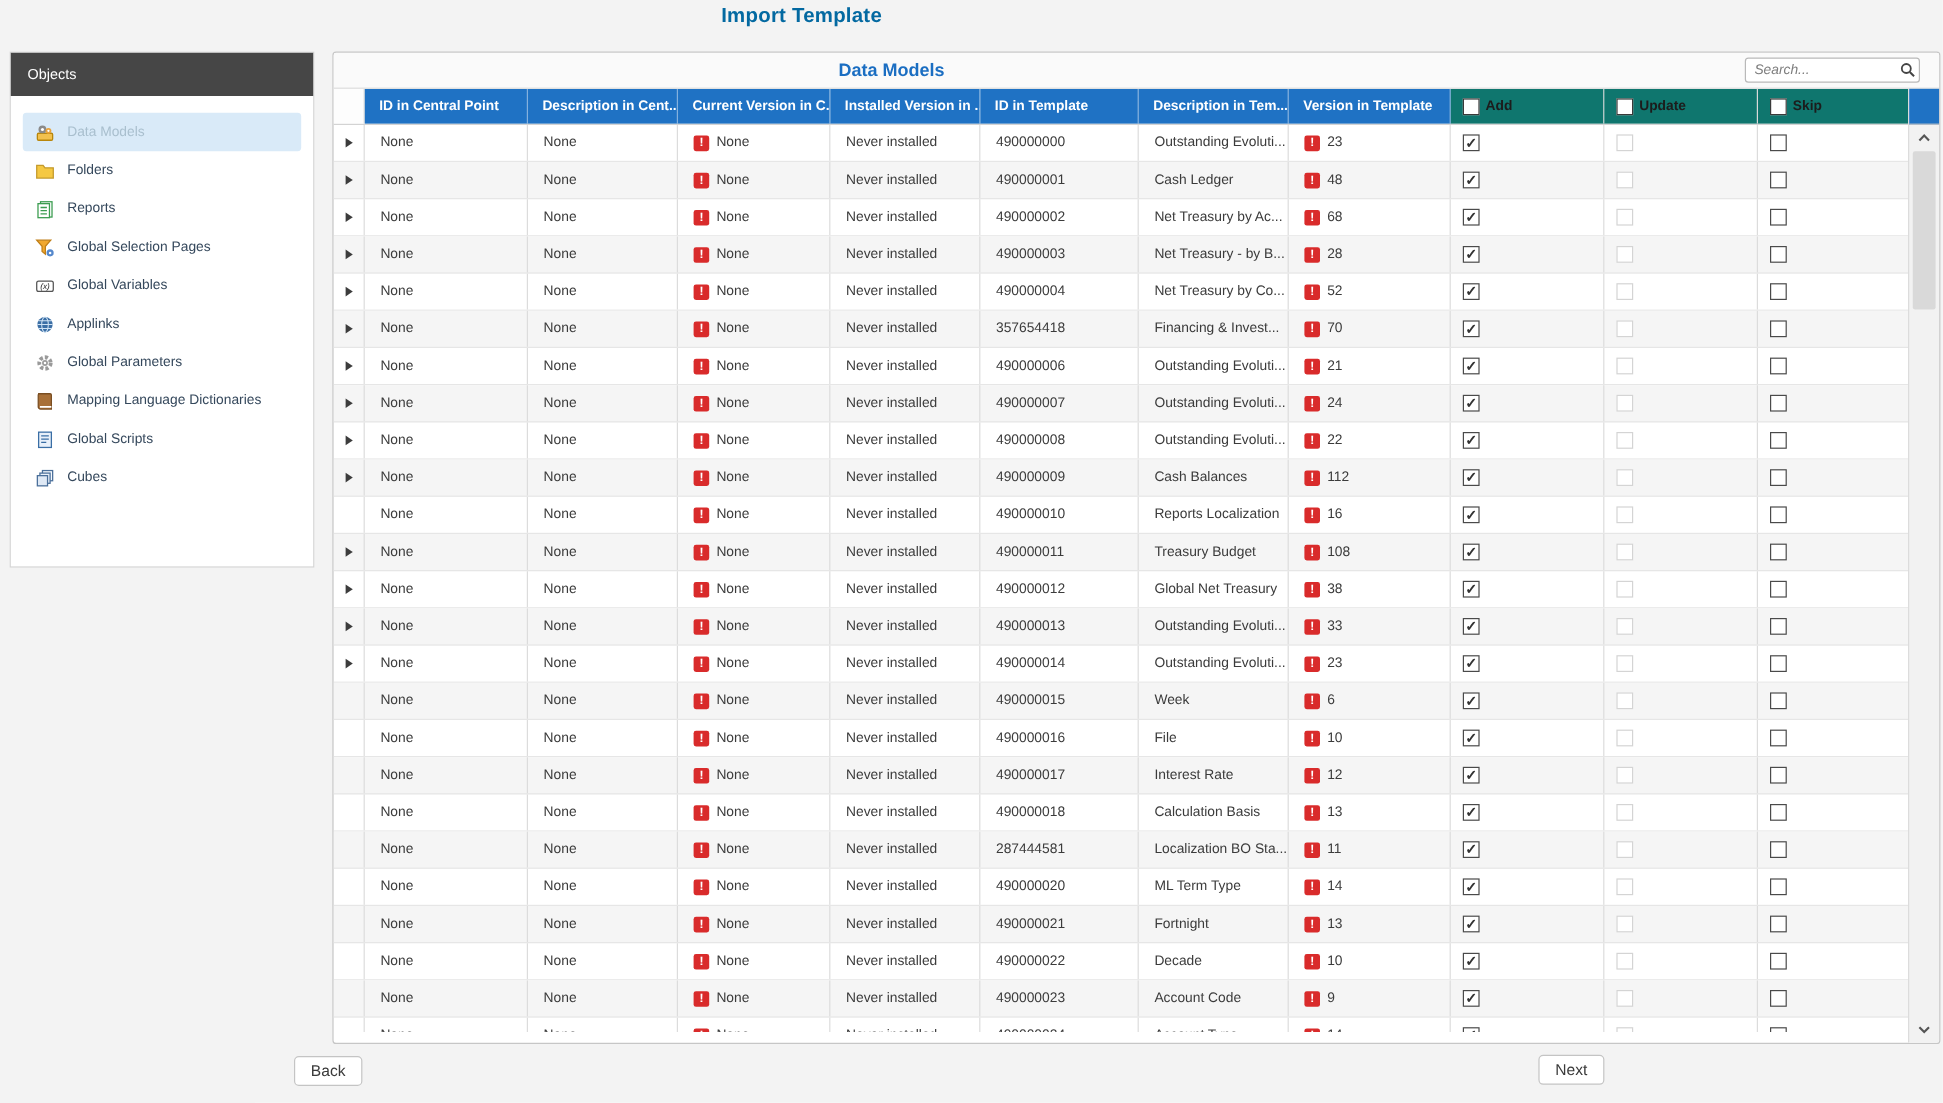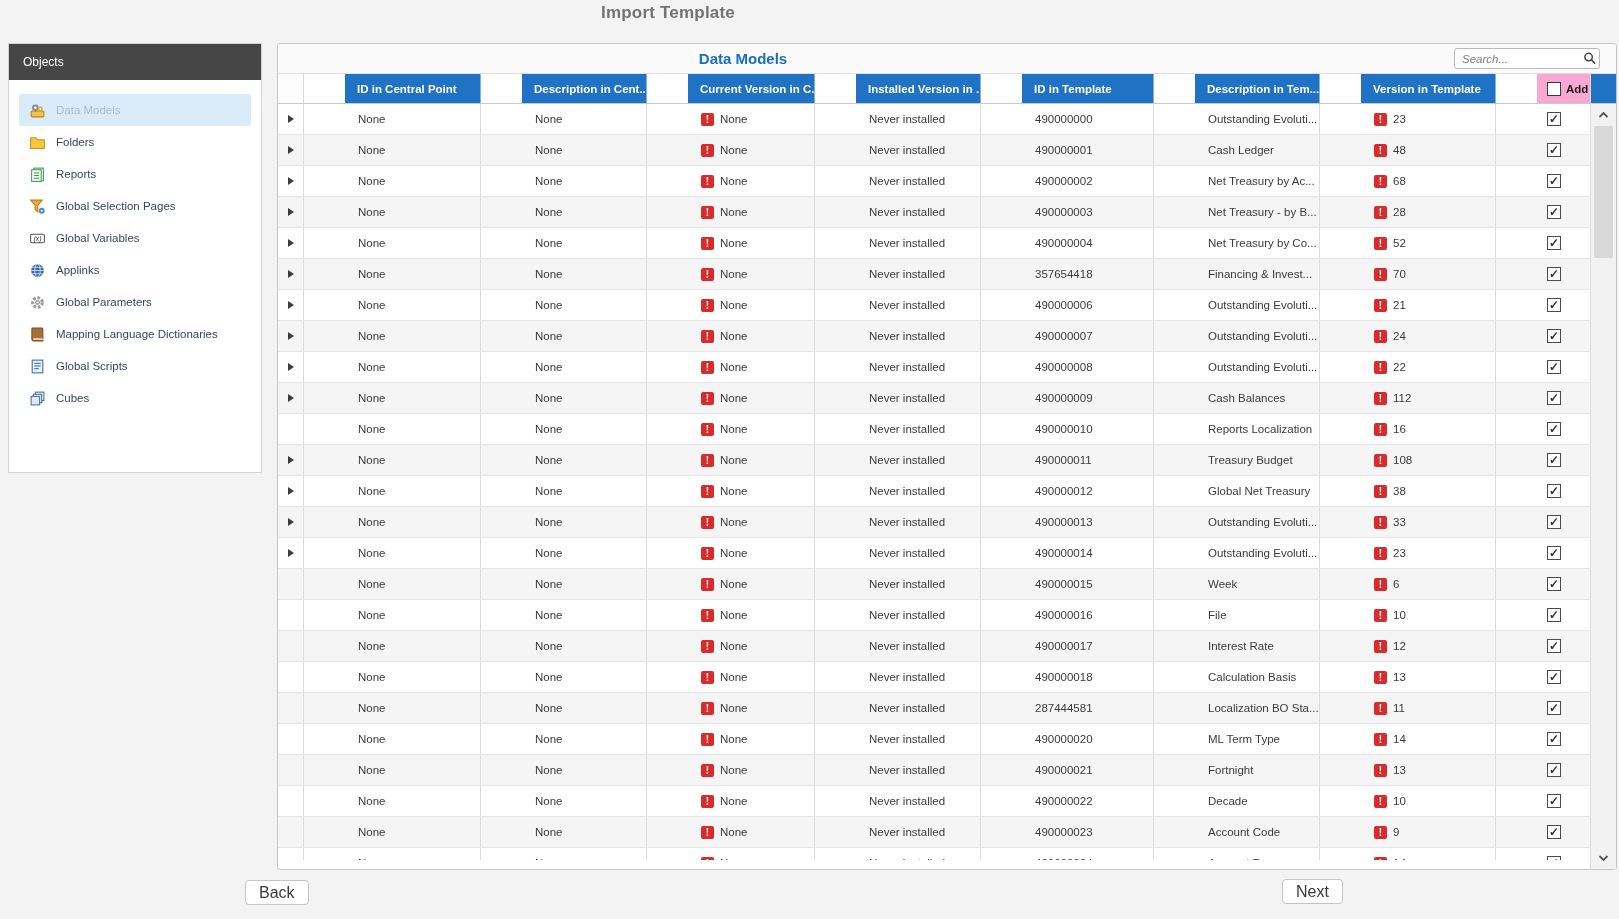--- a/index.html
+++ b/index.html
@@ -4,21 +4,21 @@
 <style>
   html,body{margin:0;padding:0;}
   body{
     width:1619px;height:919px;position:relative;overflow:hidden;
     background:#f3f3f3;
     font-family:"Liberation Sans",sans-serif;
     -webkit-font-smoothing:antialiased;
   }
   .page-title{
     position:absolute;top:3px;left:0;width:1336px;text-align:center;
-    font-size:17px;font-weight:bold;color:#737373;letter-spacing:.2px;
+    font-size:17px;font-weight:bold;color:#0369a1;letter-spacing:.2px;
   }
 
   
   .sidebar{
     position:absolute;left:8px;top:43px;width:254px;height:430px;
     background:#ffffff;border:1px solid #d4d4d4;box-sizing:border-box;
   }
   .sidebar-header{
     height:36px;background:#464646;color:#fff;display:flex;align-items:center;
     padding:0 14px;font-size:12px;
@@ -52,29 +52,29 @@
     display:flex;align-items:center;box-sizing:border-box;
   }
   .searchbox input{
     border:none;outline:none;flex:1;min-width:0;font-size:11.5px;
     font-style:italic;padding:0 4px 0 7px;color:#444;background:transparent;
     font-family:"Liberation Sans",sans-serif;
   }
   .searchbox input::placeholder{color:#7d7d7d;font-style:italic;}
   .searchbox .mag{flex:0 0 18px;height:15px;}
 
-  .grid{display:grid;grid-template-columns:26px 136px 125px 127px 125px 132px 125px 135px 128px 128px 126px;gap:41px;}
+  .grid{display:grid;grid-template-columns:26px 136px 125px 127px 125px 132px 125px 135px 128px 128px 126px;}
   .header-row{height:30px;border-bottom:1px solid #c9c9c9;box-sizing:border-box;width:1313px;}
   .hcell{
     background:#1f72c4;color:#fff;font-size:11.5px;font-weight:bold;
     display:flex;align-items:center;padding:0 4px 0 12px;box-sizing:border-box;
     border-right:1px solid rgba(255,255,255,.45);white-space:nowrap;overflow:hidden;
   }
   .hcell.plain{background:#fdfdfd;border-right:1px solid #d9d9d9;}
-  .hcell.check{background:#f9a8d4;border-right:1px solid #d9d9d9;color:#1c1c1c;gap:5px;padding-left:10px;}
+  .hcell.check{background:#0f766e;border-right:1px solid #d9d9d9;color:#1c1c1c;gap:5px;padding-left:10px;}
 
   .rows{width:1313px;height:756px;overflow:hidden;}
   .row{height:31px;box-sizing:border-box;border-bottom:1px solid #e6e6e6;}
   .row:nth-child(even){background:#f5f5f5;}
   .cell{
     display:flex;align-items:center;font-size:11.5px;color:#3b3b3b;
     padding:0 4px 0 13px;box-sizing:border-box;border-right:1px solid #dcdcdc;
     white-space:nowrap;overflow:hidden;gap:6px;
   }
   .cell.exp{padding:0;justify-content:center;border-right:1px solid #dcdcdc;}
@@ -101,21 +101,21 @@
   }
   .vscroll .corner{height:30px;background:#1f72c4;border-bottom:1px solid #c9c9c9;box-sizing:border-box;}
   .vscroll .arrow{position:absolute;left:0;width:100%;height:18px;display:flex;align-items:center;justify-content:center;}
   .vscroll .arrow.up{top:32px;}
   .vscroll .arrow.down{bottom:2px;}
   .vscroll .thumb{position:absolute;left:3px;right:3px;top:52px;height:132px;background:#d9d9d9;border-radius:2px;}
 
   
   .btn{
     position:absolute;height:25px;padding:0 13px;background:#fff;
-    border:1px solid #c4c4c4;border-radius:4px;font-size:16px;color:#3a3a3a;
+    border:1px solid #c4c4c4;border-radius:4px;font-size:13px;color:#3a3a3a;
     font-family:"Liberation Sans",sans-serif;cursor:pointer;
   }
   .btn.back{left:245px;top:880px;}
   .btn.next{left:1282px;top:879px;text-align:center;}
 </style>
 </head>
 <body>
 
 <div class="page-title">Import Template</div>
 

